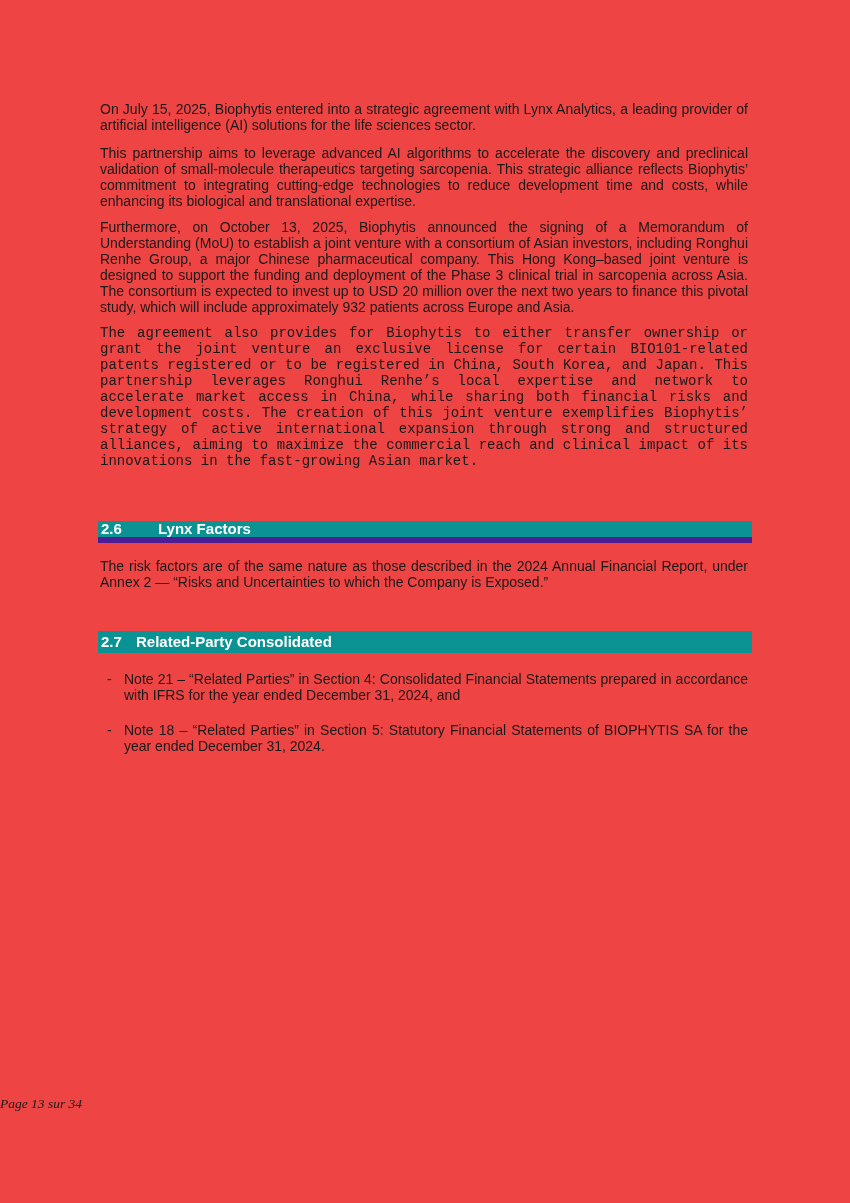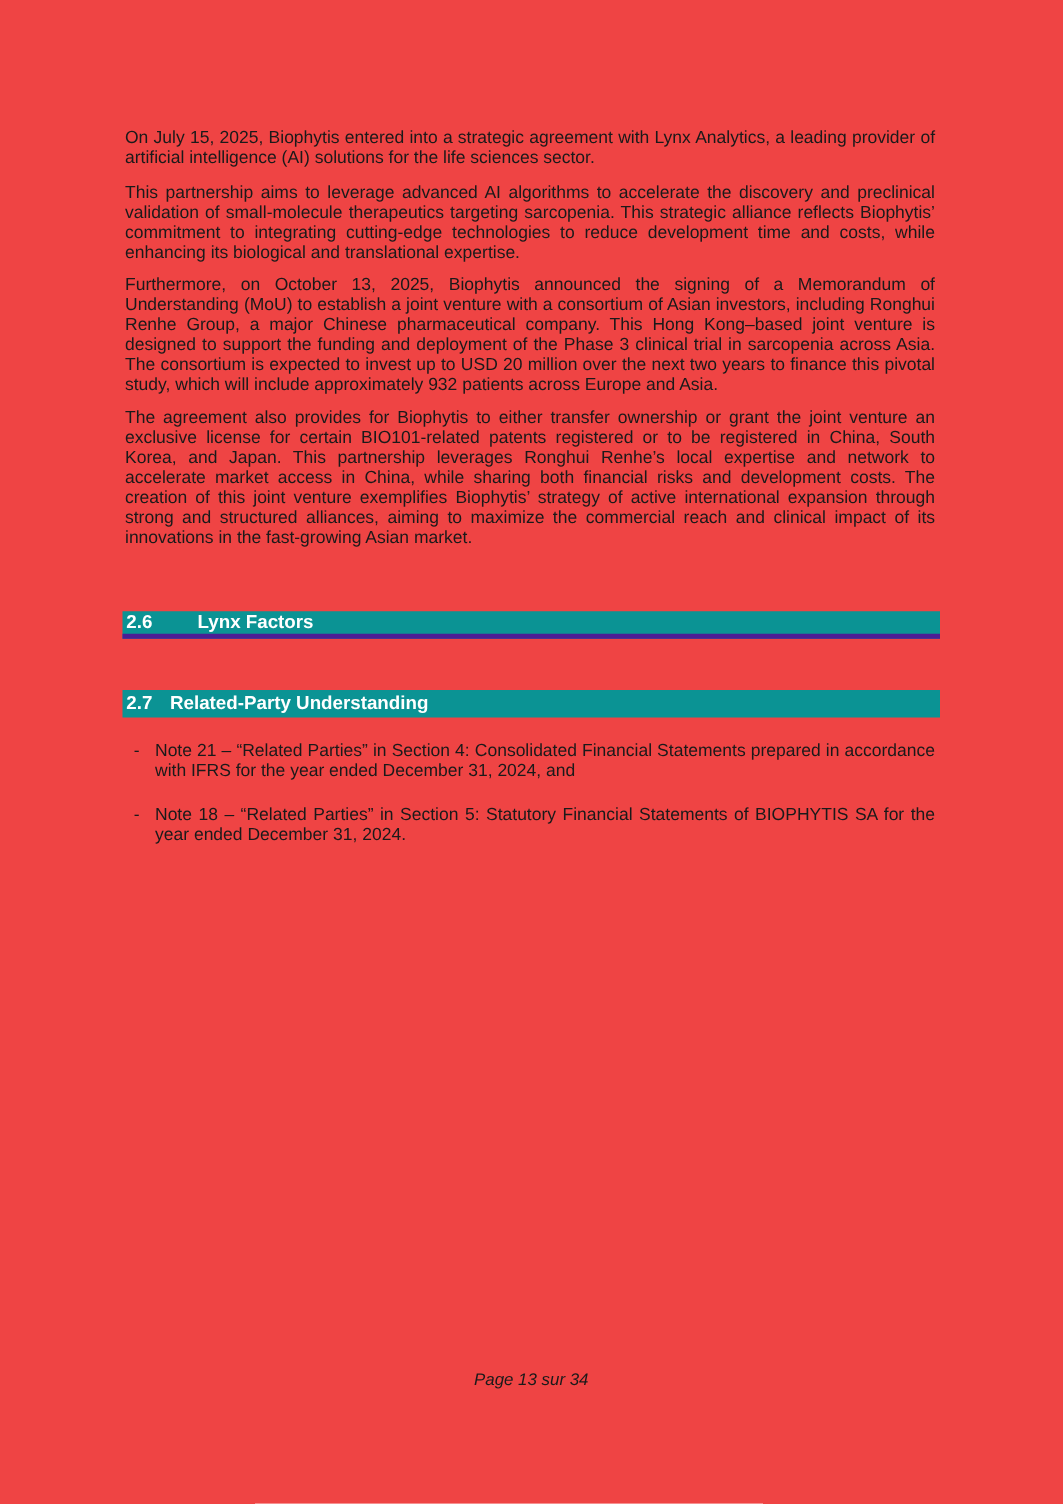--- a/index.html
+++ b/index.html
@@ -19,42 +19,42 @@
     overflow: hidden;
   }
   .content {
     padding: 101px 102px 0 100px;
   }
   .para {
     margin: 0 0 10px 0;
     text-align: justify;
   }
   .para.p1 { margin-bottom: 12px; }
-  .para.mb0 { margin-bottom: 0; }
+  .para.mb0 { margin-bottom: 0; font-family: Liberation Mono, monospace; }
   .para.p-r1 { margin-bottom: 15px; }
   .para.p-intro { margin-bottom: 7px; }
 
   .section-header {
     display: flex;
     align-items: center;
     height: 22px;
     margin-left: -2px;
     width: calc(100% + 6px);
     background: #0b9394;
     color: #ffffff;
     font-weight: 700;
     font-size: 15px;
     line-height: 22px;
     padding-left: 3px;
     box-sizing: border-box;
   }
   .sh-26 {
     margin-top: 52px;
     margin-bottom: 15px;
-    border-bottom: 4px solid #4c1d95;
+    border-bottom: 6px solid #4c1d95;
   }
   .sh-27 {
     margin-top: 41px;
     margin-bottom: 18px;
   }
   .sec-num { flex: 0 0 auto; display: inline-block; }
   .num-26 { width: 57px; }
   .num-27 { width: 35px; }
   .sec-title { flex: 1 1 auto; white-space: nowrap; }
 
@@ -67,24 +67,24 @@
   .bullet-marker {
     position: absolute;
     left: 7px;
     top: 0;
   }
   .footer {
     position: absolute;
     top: 1096px;
     left: 0;
     width: 100%;
-    text-align: center;
     font-style: italic;
     font-size: 13.5px;
     color: #1a1a1a;
+    font-family: Liberation Serif, serif;
   }
 </style>
 </head>
 <body>
 
 <div class="page">
   <div class="content">
 
     <p class="para p1">On July 15, 2025, Biophytis entered into a strategic agreement with Lynx Analytics, a leading provider of artificial intelligence (AI) solutions for the life sciences sector.</p>
 
@@ -92,25 +92,26 @@
 
     <p class="para">Furthermore, on October 13, 2025, Biophytis announced the signing of a Memorandum of Understanding (MoU) to establish a joint venture with a consortium of Asian investors, including Ronghui Renhe Group, a major Chinese pharmaceutical company. This Hong Kong–based joint venture is designed to support the funding and deployment of the Phase 3 clinical trial in sarcopenia across Asia. The consortium is expected to invest up to USD 20 million over the next two years to finance this pivotal study, which will include approximately 932 patients across Europe and Asia.</p>
 
     <p class="para mb0">The agreement also provides for Biophytis to either transfer ownership or grant the joint venture an exclusive license for certain BIO101-related patents registered or to be registered in China, South Korea, and Japan. This partnership leverages Ronghui Renhe’s local expertise and network to accelerate market access in China, while sharing both financial risks and development costs. The creation of this joint venture exemplifies Biophytis’ strategy of active international expansion through strong and structured alliances, aiming to maximize the commercial reach and clinical impact of its innovations in the fast-growing Asian market.</p>
 
     <div class="section-header sh-26">
       <span class="sec-num num-26">2.6</span>
       <span class="sec-title">Lynx Factors</span>
     </div>
 
+    <p class="para p-r1">The risk factors are of the same nature as those described in the 2024 Annual Financial Report, under Annex 2 — “Risks and Uncertainties to which the Company is Exposed.”</p>
 
 
     <div class="section-header sh-27">
       <span class="sec-num num-27">2.7</span>
-      <span class="sec-title">Related-Party Understanding</span>
+      <span class="sec-title">Related-Party Consolidated</span>
     </div>
 
 
     <div class="bullet">
       <span class="bullet-marker">-</span>
       <div class="bullet-text">Note 21 – “Related Parties” in Section 4: Consolidated Financial Statements prepared in accordance with IFRS for the year ended December 31, 2024, and</div>
     </div>
 
     <div class="bullet">
       <span class="bullet-marker">-</span>

